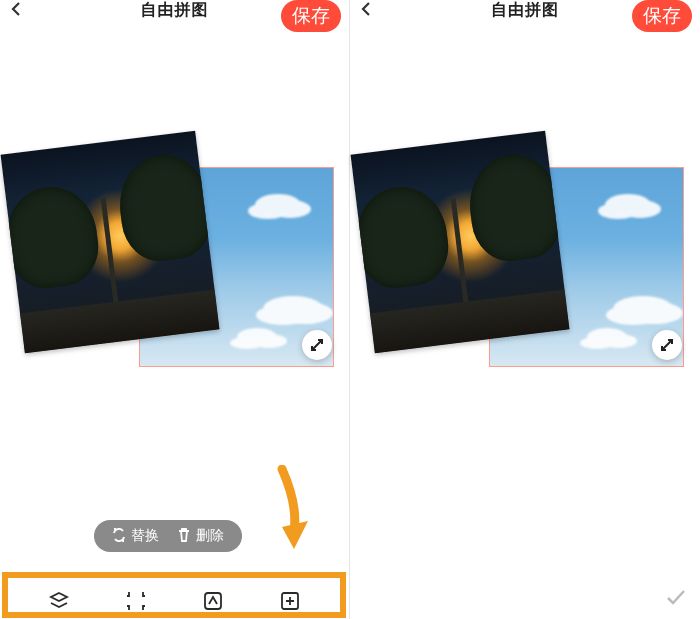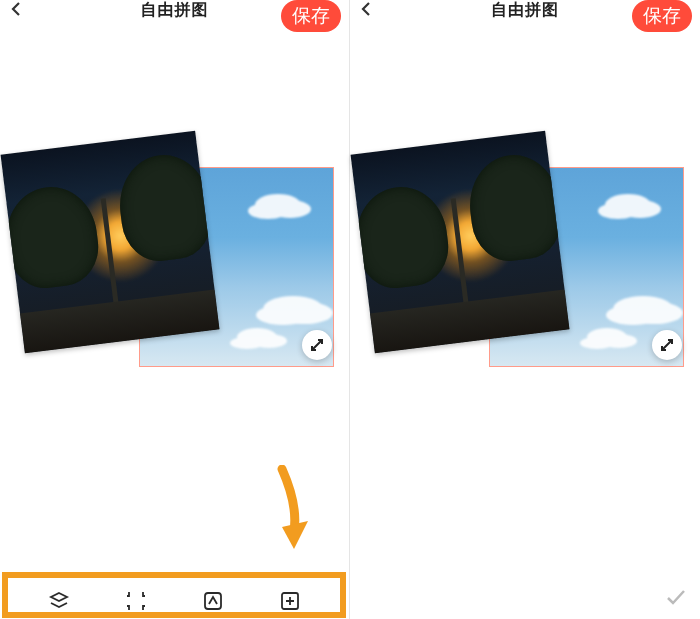--- a/index.html
+++ b/index.html
@@ -100,20 +100,38 @@
         <div class="pole"></div>
           <div class="ground"></div>
       </div>
       <div class="expand">
         <svg viewBox="0 0 14 14">
             <path d="M2 12 L12 2 M8 2 H12 V6 M6 12 H2 V8"></path>
           </svg>
       </div>
     </div>
 
+    <div class="pill">
+      <div class="act">
+        <span>
+          <svg viewBox="0 0 14 14">
+              <path d="M3 2v-1h-1M2 5a5 5 0 0 1 9-2M11 12v1h1M12 9a5 5 0 0 1-9 2"></path>
+            </svg>
+        </span>
+        <span>替换</span>
+      </div>
+      <div class="act">
+        <span>
+          <svg viewBox="0 0 14 14">
+              <path d="M2 3h10M5 3V1h4v2M4 3l1 10h4l1-10"></path>
+            </svg>
+        </span>
+        <span>删除</span>
+      </div>
+    </div>
 
     <div class="arrow">
       <svg viewBox="0 0 40 90">
         <path d="M10 4 Q26 40 22 66" stroke="#f29c1f" stroke-width="9" fill="none" stroke-linecap="round"></path>
         <path d="M10 62 L22 84 L36 56 Z" fill="#f29c1f"></path>
       </svg>
     </div>
 
     <div class="hl"></div>
 

